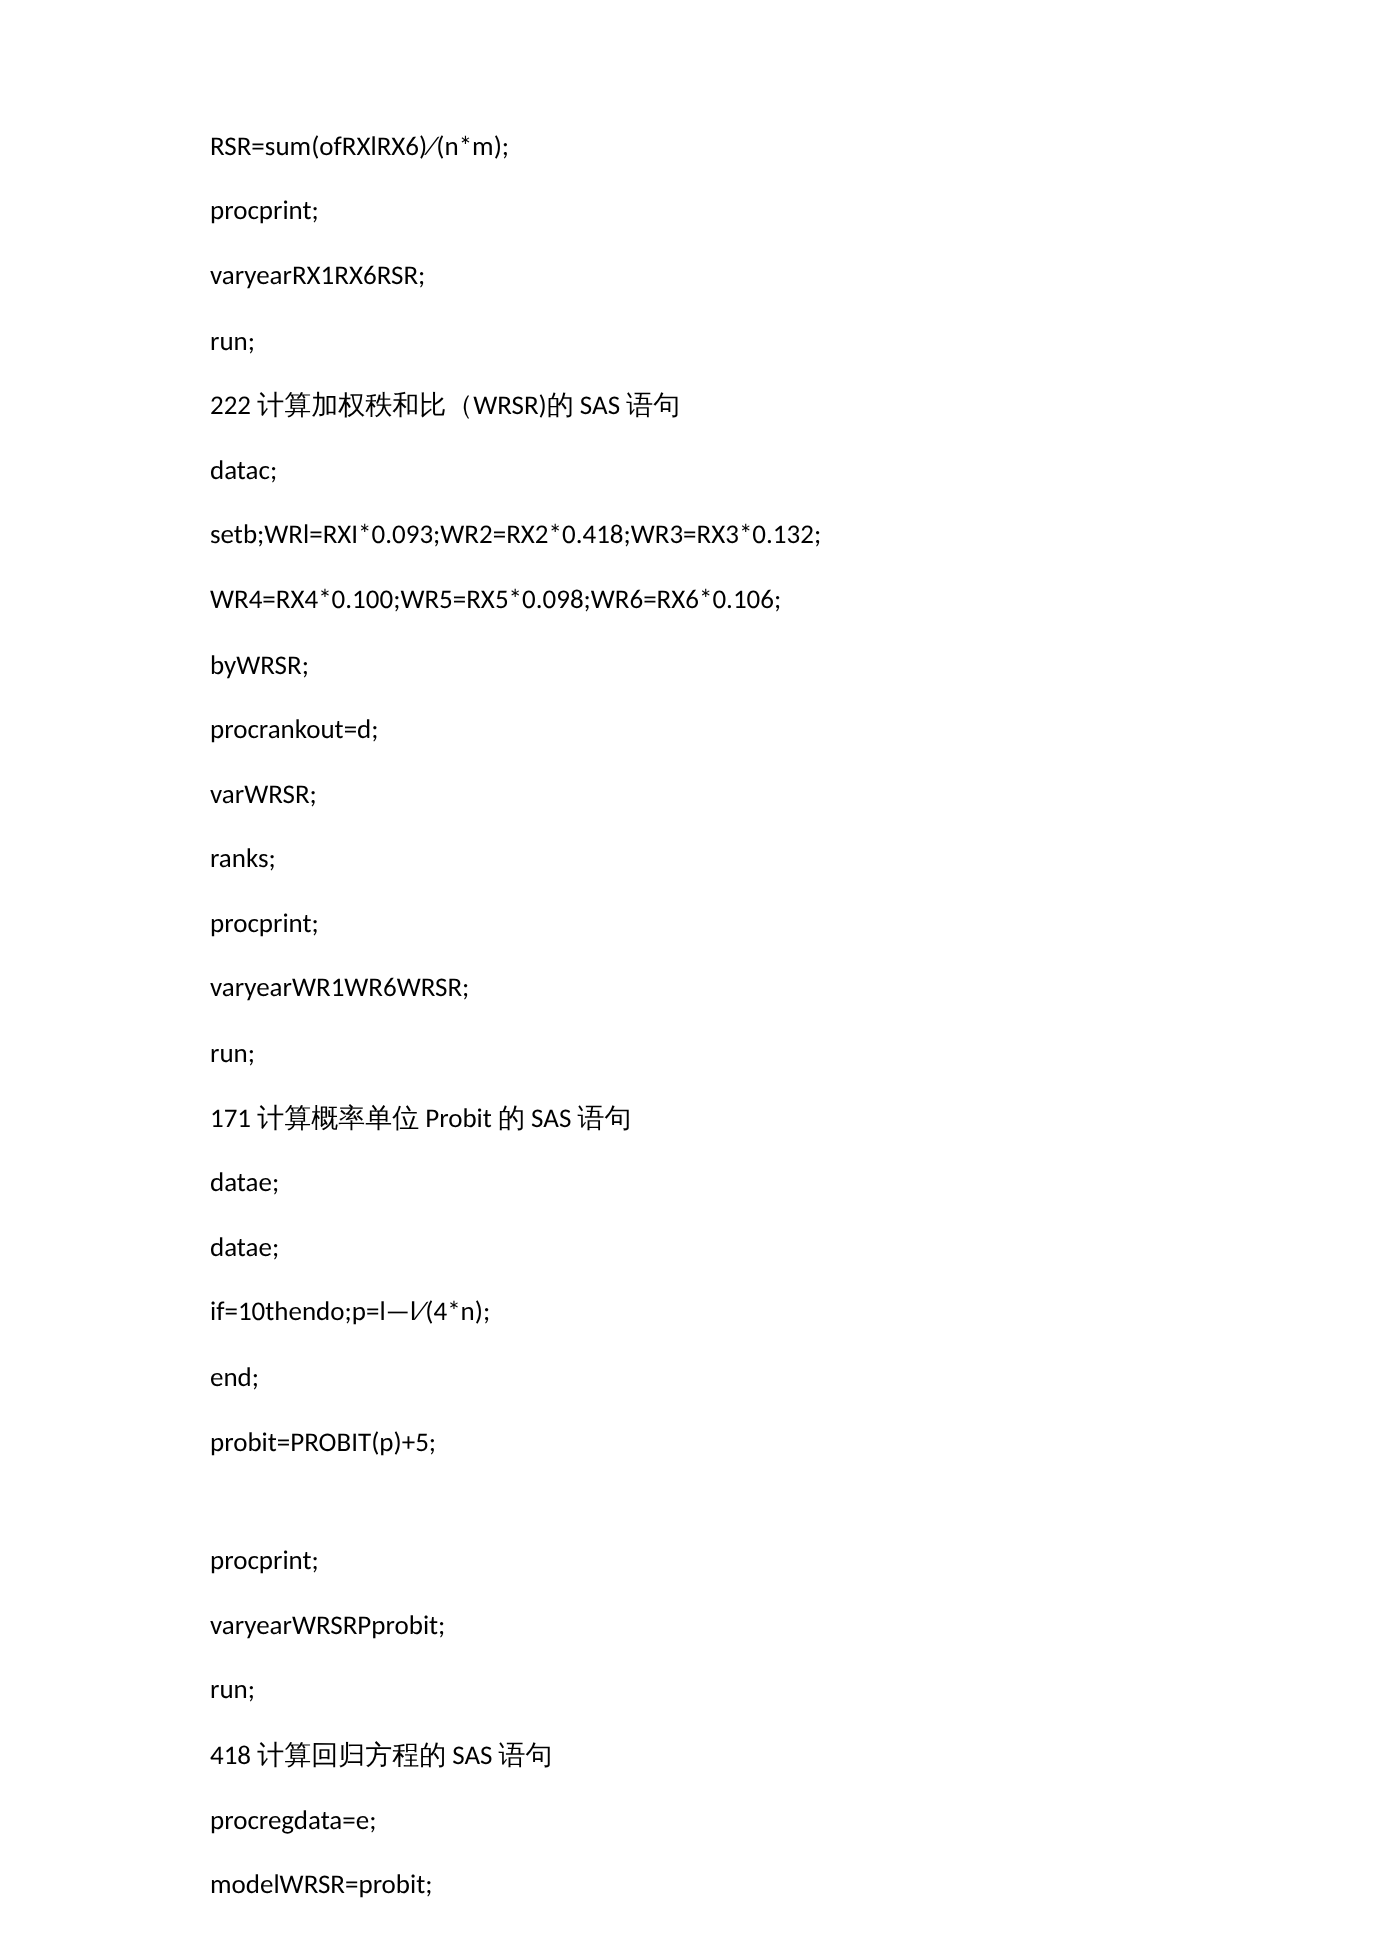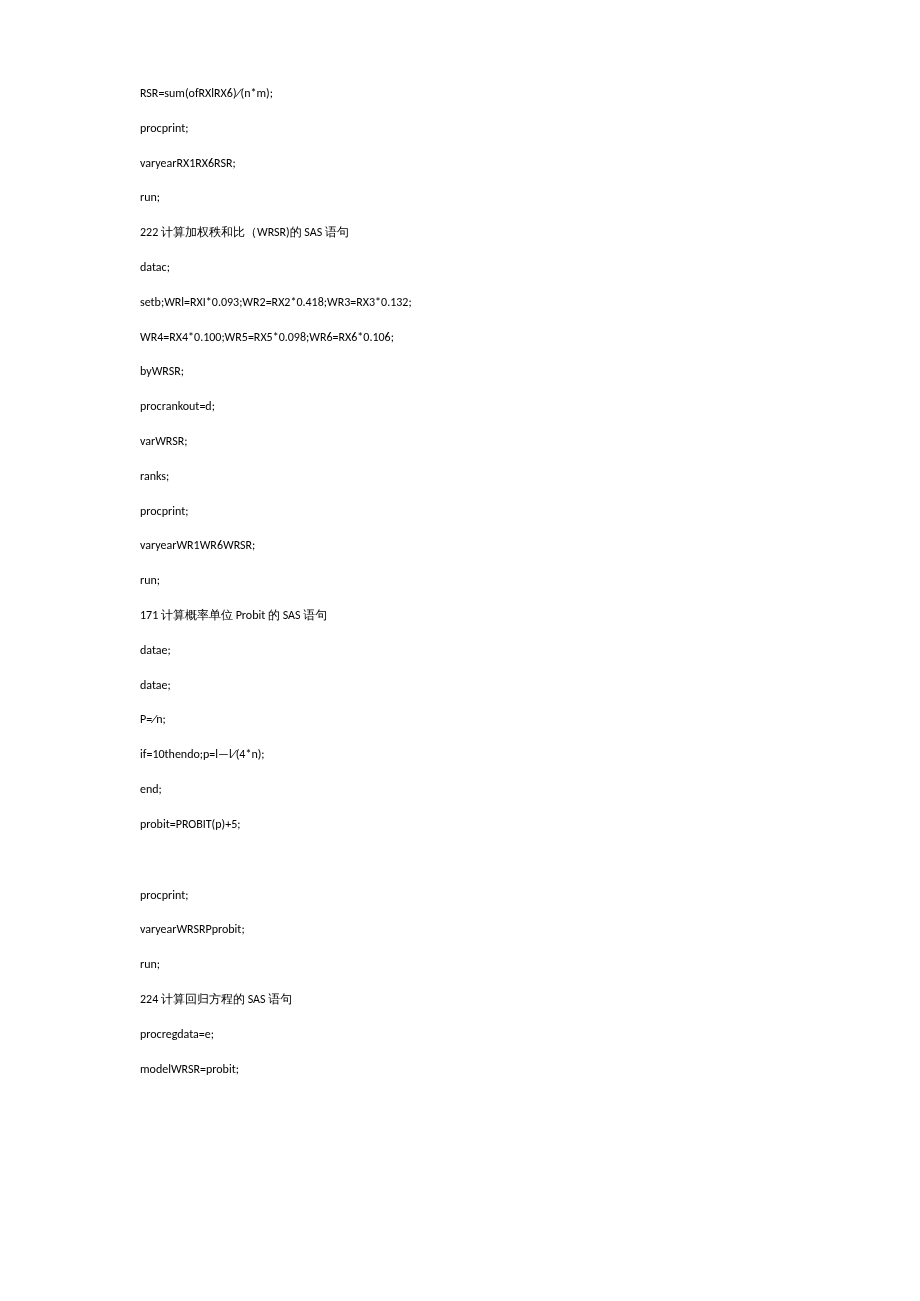--- a/index.html
+++ b/index.html
@@ -6,21 +6,21 @@
     margin: 0;
     padding: 0;
     background: #ffffff;
     font-family: Calibri, "Microsoft YaHei", "SimSun", sans-serif;
     width: 920px;
   }
   .page {
     padding: 85px 140px 80px 140px;
   }
   .line {
-    font-size: 12px;
+    font-size: 18px;
     color: #000000;
     line-height: 1.4;
     margin-bottom: 18px;
     white-space: pre-wrap;
   }
   .blank {
     height: 18px;
     margin-bottom: 18px;
   }
 </style>
@@ -39,24 +39,23 @@
   <div class="line">byWRSR;</div>
   <div class="line">procrankout=d;</div>
   <div class="line">varWRSR;</div>
   <div class="line">ranks;</div>
   <div class="line">procprint;</div>
   <div class="line">varyearWR1WR6WRSR;</div>
   <div class="line">run;</div>
   <div class="line">171 计算概率单位 Probit 的 SAS 语句</div>
   <div class="line">datae;</div>
   <div class="line">datae;</div>
-  <div class="line">P=∕n;</div>
   <div class="line">if=10thendo;p=l—l∕(4*n);</div>
   <div class="line">end;</div>
   <div class="line">probit=PROBIT(p)+5;</div>
   <div class="blank"></div>
   <div class="line">procprint;</div>
   <div class="line">varyearWRSRPprobit;</div>
   <div class="line">run;</div>
-  <div class="line">224 计算回归方程的 SAS 语句</div>
+  <div class="line">418 计算回归方程的 SAS 语句</div>
   <div class="line">procregdata=e;</div>
   <div class="line">modelWRSR=probit;</div>
 </div>
 
 </body></html>

